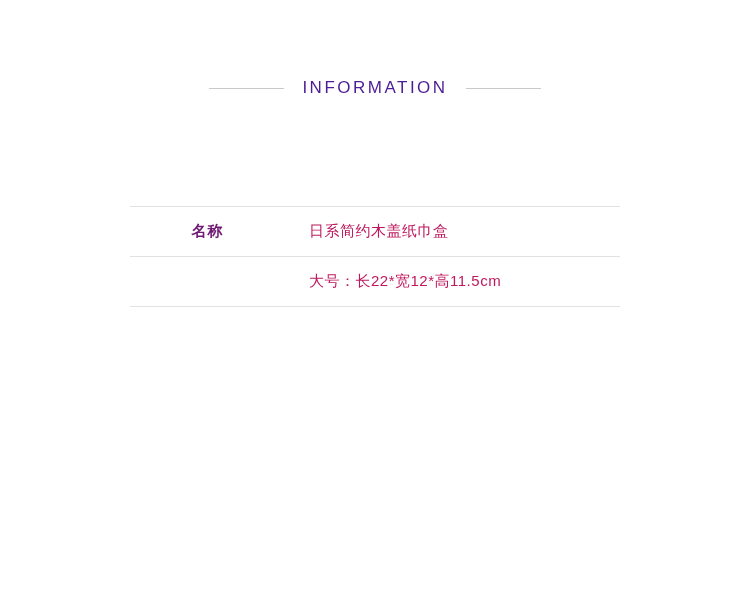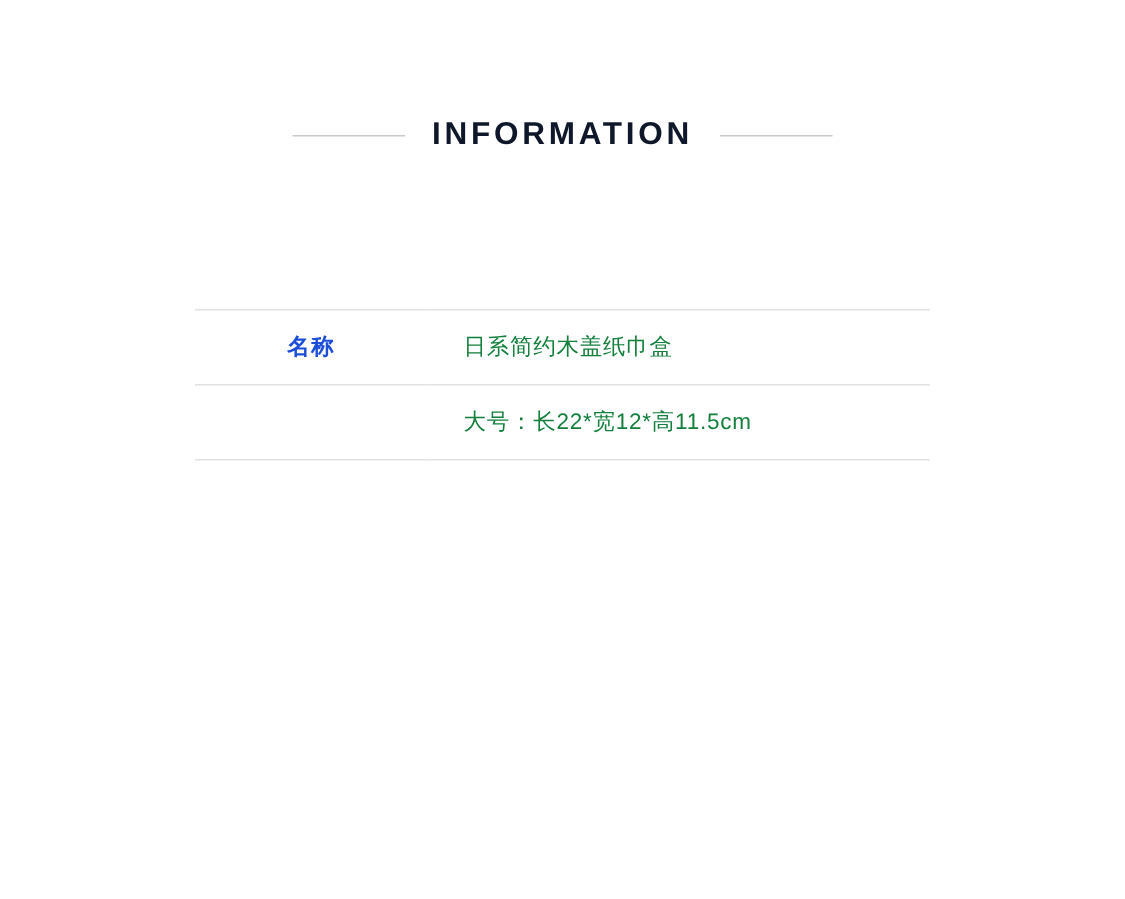--- a/index.html
+++ b/index.html
@@ -31,24 +31,24 @@
     justify-content: center;
   }
   .header .rule {
     height: 1px;
     background: #c9c9c9;
     width: 75px;
   }
   .header .rule.left { margin-right: 18px; }
   .header .rule.right { margin-left: 18px; }
   .header .title {
-    font-size: 21px;
+    font-size: 17px;
     letter-spacing: 2.5px;
-    color: #0f172a;
-    font-weight: 700;
+    color: #4c1d95;
+    font-weight: 400;
     white-space: nowrap;
     font-family: "Liberation Sans", sans-serif;
   }
   
   .spec-table {
     position: absolute;
     top: 206px;
     left: 130px;
     width: 490px;
     border-collapse: collapse;
@@ -62,28 +62,28 @@
     padding: 0;
     font-size: 15px;
     color: #2e2e2e;
   }
   .spec-table td.label {
     width: 155px;
     text-align: center;
     font-weight: 700;
     font-size: 15px;
     letter-spacing: 1px;
-    color: #1d4ed8;
+    color: #701a75;
   }
   .spec-table td.value {
     padding-left: 24px;
     text-align: left;
     font-weight: 400;
     letter-spacing: 0.5px;
-    color: #15803d;
+    color: #be185d;
   }
   .spec-table tr.first td {
     border-top: 1px solid #e2e2e2;
   }
   .spec-table td.label.empty {
     
   }
 </style>
 </head>
 <body>

